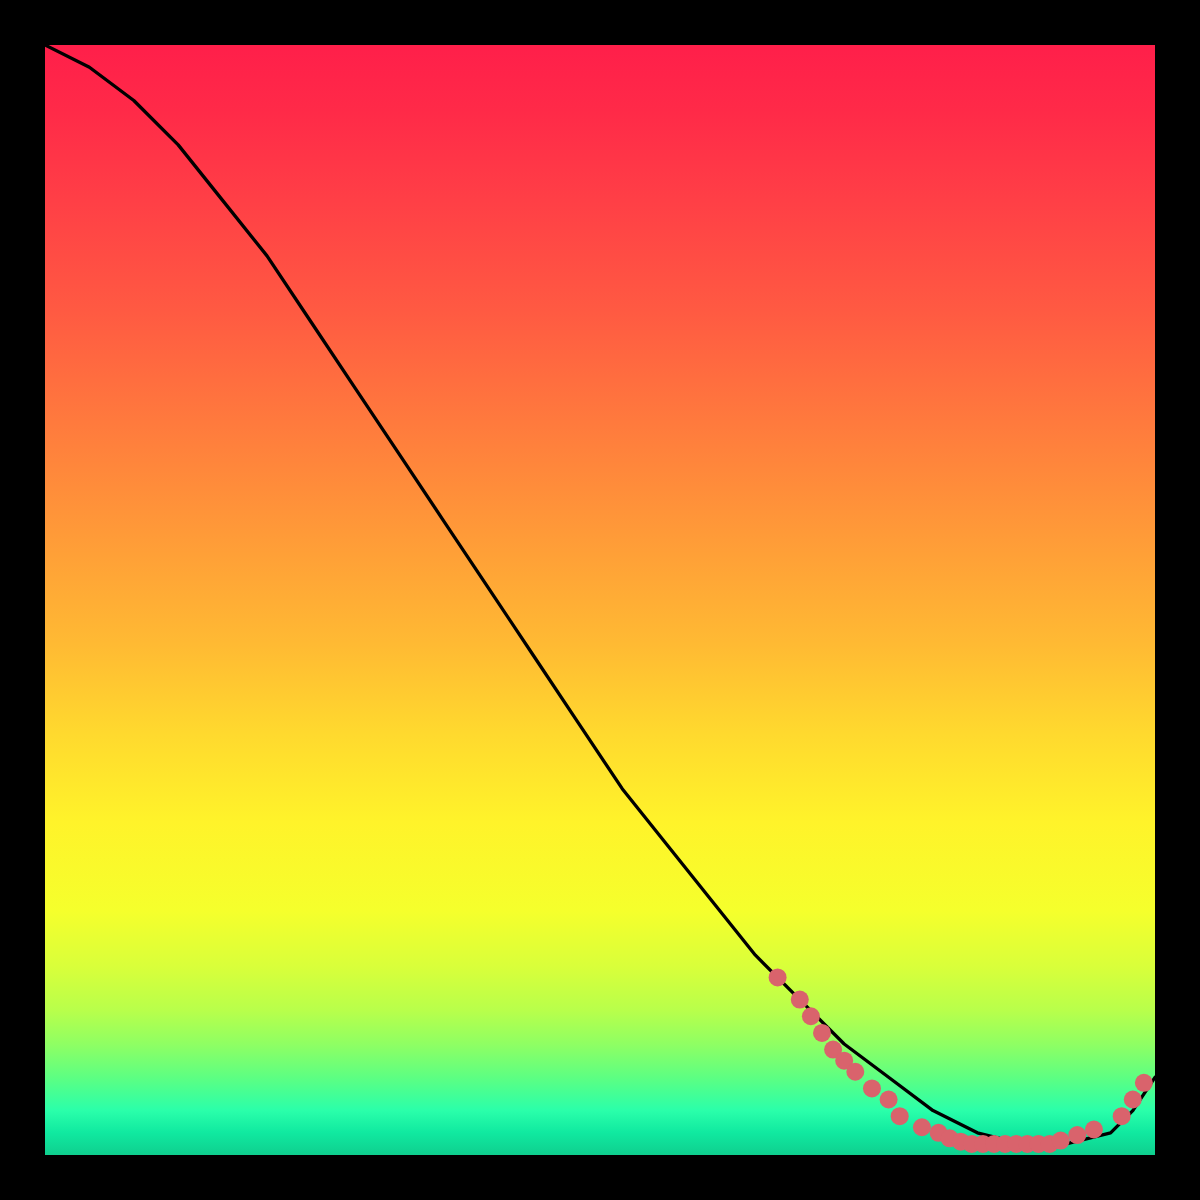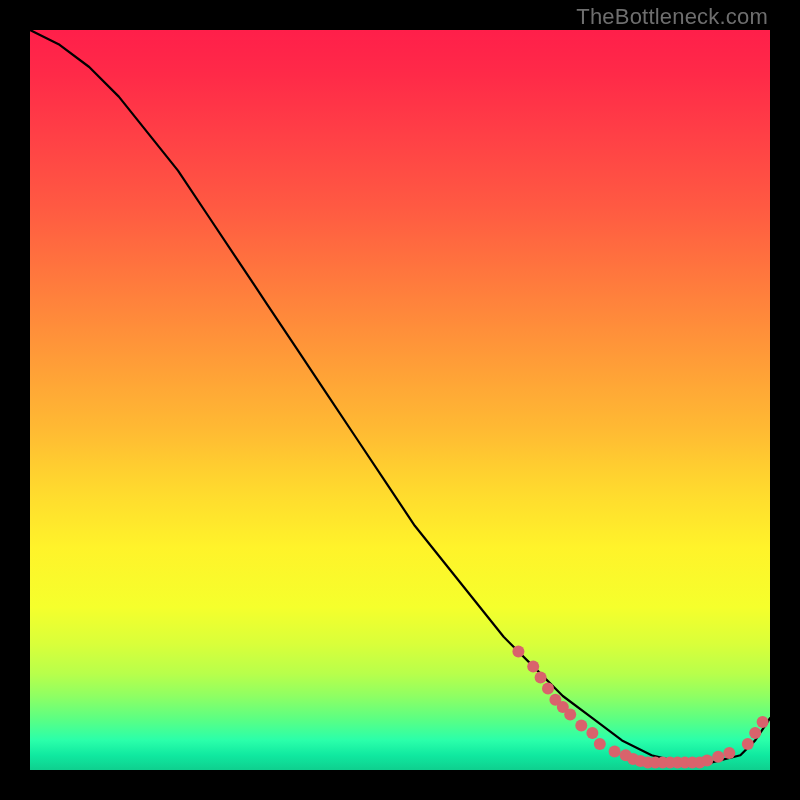--- a/index.html
+++ b/index.html
@@ -60,21 +60,20 @@
     font-size: 22px;
     font-weight: 500;
     letter-spacing: 0.2px;
     user-select: none;
   }
 </style>
 </head>
 <body>
 
 <div class="frame">
-  <div class="watermark">TheBottleneck.com</div>
   <div class="plot">
     <svg viewBox="0 0 740 740">
       <path id="curve-path" fill="none" stroke="#000" stroke-width="2.2" stroke-linecap="round" stroke-linejoin="round" d="M0.0 0.0 L29.6 14.8 L59.2 37.0 L88.8 66.6 L118.4 103.6 L148.0 140.6 L177.6 185.0 L207.2 229.4 L236.8 273.8 L266.4 318.2 L296.0 362.6 L325.6 407.0 L355.2 451.4 L384.8 495.8 L414.4 532.8 L444.0 569.8 L473.6 606.8 L503.2 636.4 L532.8 666.0 L562.4 688.2 L592.0 710.4 L621.6 725.2 L651.2 732.6 L680.8 732.6 L710.4 725.2 L725.2 710.4 L740.0 688.2 "></path>
       <g id="dots">
           <circle cx="488.4" cy="621.6" r="6" fill="#d9636c"></circle>
           <circle cx="503.2" cy="636.4" r="6" fill="#d9636c"></circle>
           <circle cx="510.6" cy="647.5" r="6" fill="#d9636c"></circle>
           <circle cx="518.0" cy="658.6" r="6" fill="#d9636c"></circle>
           <circle cx="525.4" cy="669.7" r="6" fill="#d9636c"></circle>
           <circle cx="532.8" cy="677.1" r="6" fill="#d9636c"></circle>

